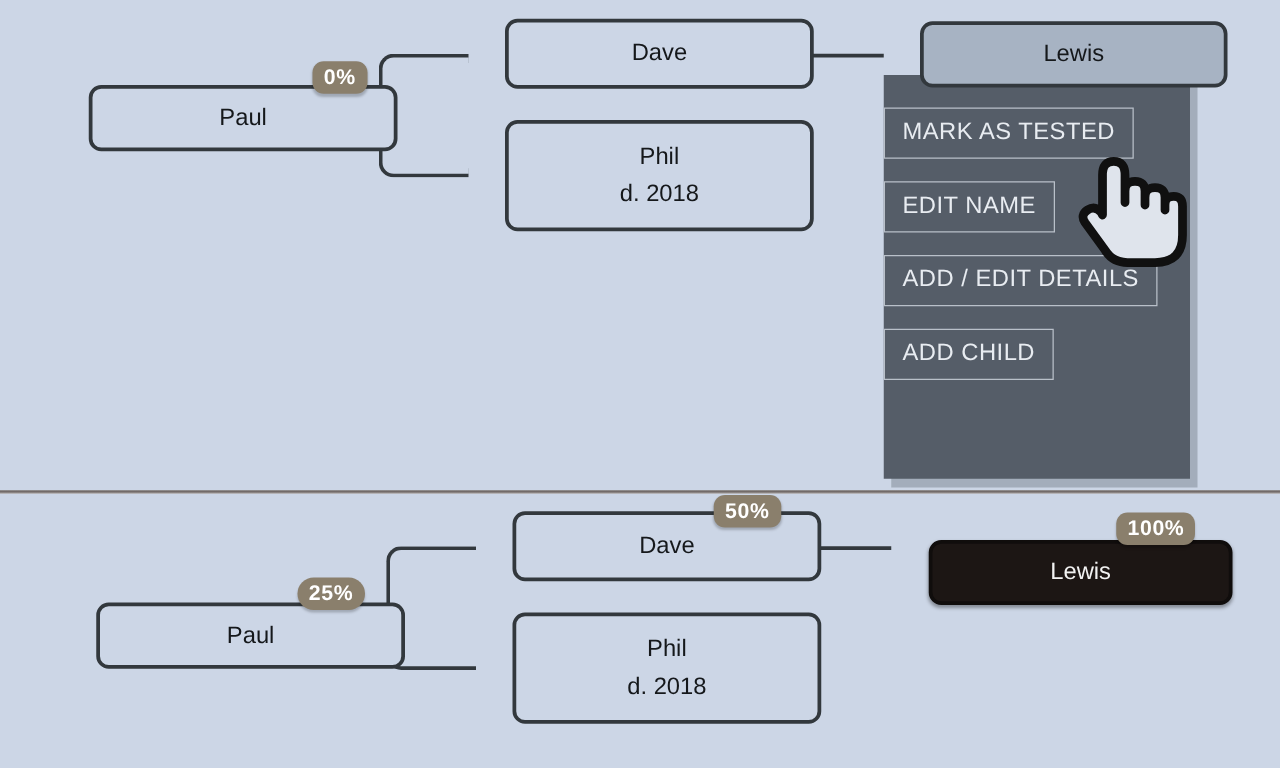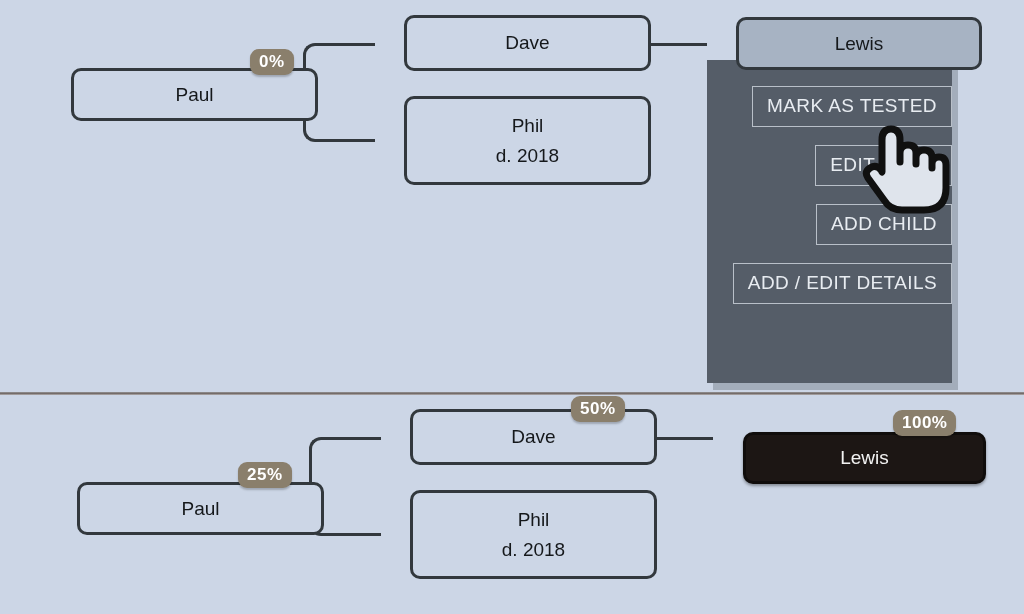--- a/index.html
+++ b/index.html
@@ -107,21 +107,21 @@
   }
 
   
   .context-menu {
     position: absolute;
     background: #555d68;
     z-index: 5;
     box-shadow: 6px 7px 0 0 rgba(130,140,152,0.55);
     display: flex;
     flex-direction: column;
-    align-items: flex-end;
+    align-items: flex-start;
     padding-top: 26px;
     box-sizing: border-box;
   }
   .menu-item {
     box-sizing: border-box;
     border: 1px solid #b9c0c9;
     color: #e8ecf1;
     background: transparent;
     font-size: 19px;
     letter-spacing: 0.4px;
@@ -160,22 +160,22 @@
     </div>
 
     <div class="node" style="left:373px; top:96px; width:247px; height:89px;">
       <span class="nm">Phil</span>
       <span class="sub">d. 2018</span>
     </div>
 
     <div class="context-menu" style="left:707px; top:60px; width:245px; height:323px;">
       <div class="menu-item">MARK AS TESTED</div>
       <div class="menu-item">EDIT NAME</div>
+      <div class="menu-item">ADD / EDIT DETAILS</div>
       <div class="menu-item">ADD CHILD</div>
-      <div class="menu-item">ADD / EDIT DETAILS</div>
     </div>
 
     <div class="node selected-head" style="left:705px; top:17px; width:246px; height:53px;">
       <span class="nm">Lewis</span>
     </div>
 
     <svg class="cursor" style="left:862px; top:120px;" width="90" height="96" viewBox="0 0 90 96">
       <path d="M20 52 L20 20 Q20 9 29 9 Q38 9 38 20 L38 42 L38 33 Q38 25 46 25 Q54 25 54 33 L54 44
                L54 38 Q54 30 62 30 Q70 30 70 38 L70 48 L70 44 Q70 37 77 37 Q84 37 84 45 L84 68
                Q84 90 62 90 L40 90 Q28 90 22 80 L6 58 Q2 52 8 48 Q14 44 19 50 Z" fill="#dfe4ec" stroke="#101010" stroke-width="7" stroke-linejoin="round"></path>
@@ -186,21 +186,21 @@
 
   <div class="panel" id="panel-bottom">
 
     <div class="conn conn-h" style="left:293px; top:90px; width:18px;"></div>
     <div class="elbow elbow-left" style="left:309px; top:41px; width:72px; height:99px;"></div>
     <div class="conn conn-h" style="left:625px; top:41px; width:88px;"></div>
 
     <div class="node" style="left:46px; top:86px; width:247px; height:53px;">
       <span class="nm">Paul</span>
     </div>
-    <div class="badge" style="left:238px; top:66px;">25%</div>
+    <div class="badge" style="left:238px; top:66px;border-radius:13px;">25%</div>
 
     <div class="node" style="left:379px; top:13px; width:247px; height:56px;">
       <span class="nm">Dave</span>
     </div>
     <div class="badge" style="left:571px; top:0;">50%</div>
 
     <div class="node" style="left:379px; top:94px; width:247px; height:89px;">
       <span class="nm">Phil</span>
       <span class="sub">d. 2018</span>
     </div>

